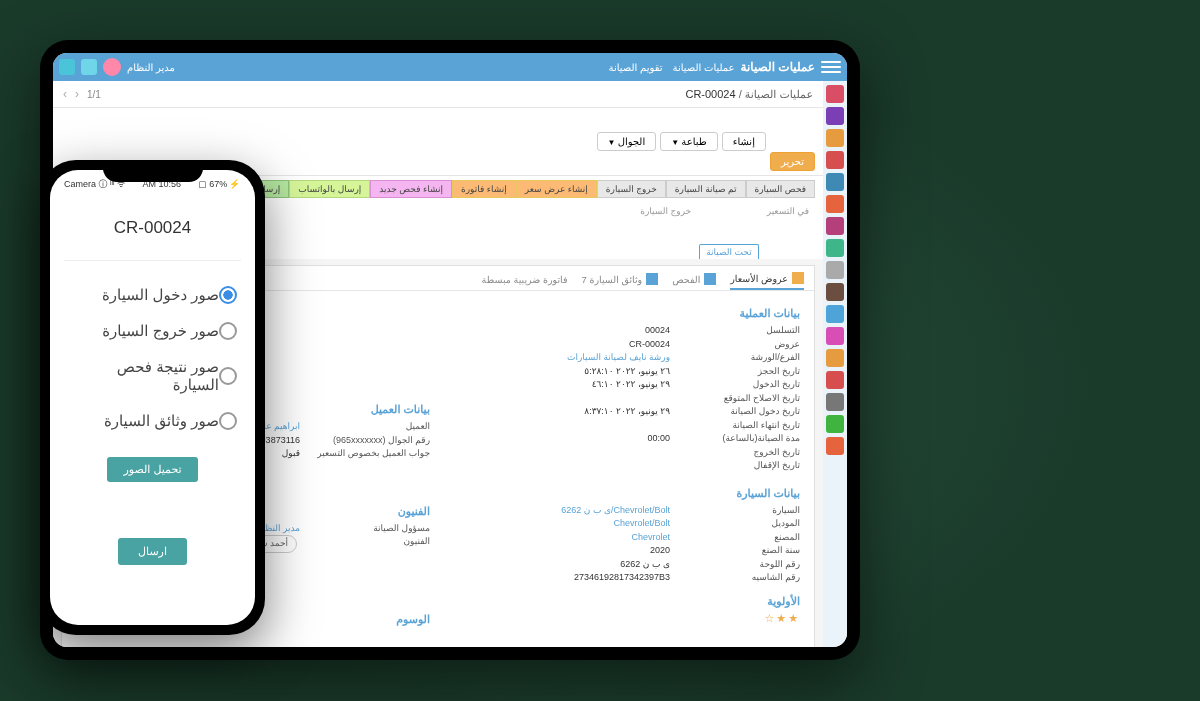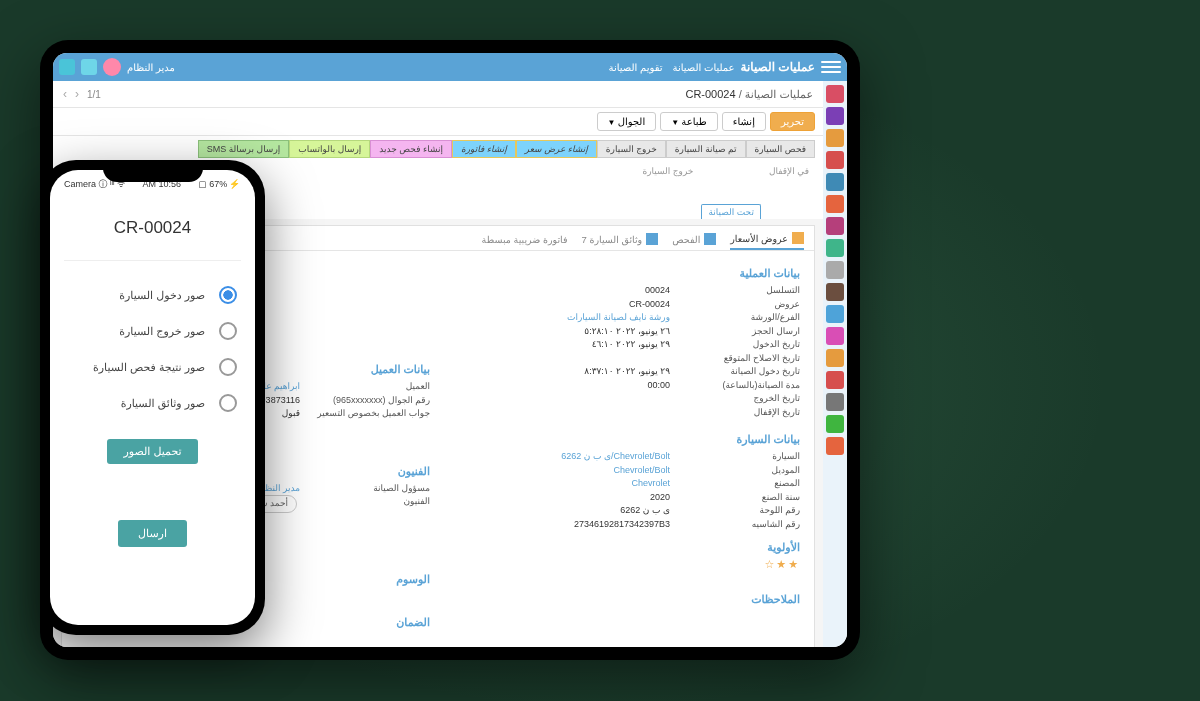--- a/index.html
+++ b/index.html
@@ -80,34 +80,34 @@
 .chev { color: #aaa; cursor: pointer; font-size: 12px; }
 
 .toolbar-row {
   background: #fff;
   padding: 4px 8px;
   display: flex; justify-content: space-between; align-items: center;
   border-bottom: 1px solid #e5e5e5;
 }
 .toolbar-right { display: flex; align-items: center; gap: 4px; }
 .btn { padding: 3px 10px; font-size: 10px; border: 1px solid #ccc; border-radius: 3px; background: #fff; cursor: pointer; }
-.btn-edit { background: #f0ad4e; color: #fff; border-color: #eea236; }
+.btn-edit { background: #f0ad4e; color: #fff; border-color: #eea236; margin-top: 40px; }
 .btn-drop::after { content: ' ▼'; font-size: 8px; }
 
 .status-row {
   display: flex; gap: 0; padding: 4px 8px;
   background: #fff;
   align-items: center;
 }
 .chip { font-size: 9px; padding: 3px 8px; color: #444; border: 1px solid; cursor: pointer; }
 .chip-grey { background: #e8e8e8; border-color: #ccc; }
 .chip-green { background: #b5e7a0; border-color: #8bc07b; }
 .chip-lime { background: #d6f599; border-color: #b5d87c; }
 .chip-pink { background: #f5b5f0; border-color: #d98fd4; }
-.chip-yellow { background: #7dd3fc; border-color: #e6c85c; font-style: italic; }
+.chip-yellow { background: #fdba74; border-color: #e6c85c; }
 
 .phase-row {
   display: flex; gap: 2px; padding: 2px 8px 0;
   background: #fff; justify-content: flex-end; direction: ltr;
 }
 .phase { font-size: 9px; padding: 2px 6px; color: #999; }
 .phase.active { color: #5aa3d6; border: 1px solid #5aa3d6; border-bottom: none; border-radius: 2px 2px 0 0; margin-top: 40px; }
 
 .record {
   background: #fff; margin: 6px 8px; border: 1px solid #e0e0e0;
@@ -165,21 +165,21 @@
   direction: rtl;
 }
 .phone-status {
   height: 28px; font-size: 9px; color: #333;
   display: flex; justify-content: space-between; align-items: center;
   padding: 0 14px;
 }
 .phone-body { padding: 6px 14px; }
 .phone-title { font-size: 17px; text-align: center; color: #333; padding: 14px 0 22px; border-bottom: 1px solid #eee; direction: ltr; }
 .radio-list { padding-top: 16px; }
-.radio-item { display: flex; align-items: center; gap: 14px; padding: 9px 4px; font-size: 11px; color: #444; justify-content: flex-start; }
+.radio-item { display: flex; align-items: center; padding: 9px 4px; font-size: 15px; color: #444; justify-content: flex-start; }
 .radio { width: 18px; height: 18px; border: 2px solid #999; border-radius: 50%; flex-shrink: 0; }
 .radio.checked { border-color: #3b8ee6; background: radial-gradient(circle, #3b8ee6 0 45%, #fff 50% 100%); }
 .phone-btn { display: block; margin: 18px auto 0; padding: 6px 16px; background: #4aa3a3; color: #fff; border: none; border-radius: 3px; font-size: 11px; cursor: pointer; }
 .phone-btn2 { display: block; margin: 56px auto 0; padding: 7px 20px; background: #4aa3a3; color: #fff; border: none; border-radius: 3px; font-size: 11px; cursor: pointer; }
 </style>
 </head>
 <body>
 
 <div class="tablet">
 <div class="tablet-screen">
@@ -258,21 +258,21 @@
         <span class="chip chip-yellow">إنشاء فاتورة</span>
         <span class="chip chip-pink">إنشاء فحص جديد</span>
         <span class="chip chip-lime">إرسال بالواتساب</span>
         <span class="chip chip-green">إرسال برسالة SMS</span>
         <div style="flex:1"></div>
       </div>
 
       <div class="phase-row">
         <span class="phase">خروج السيارة</span>
         <span class="phase active">تحت الصيانة</span>
-        <span class="phase">في الإقفال</span>
+        <span class="phase">في التسعير</span>
       </div>
 
       <div class="record">
         <div class="tabs-row">
           <span class="tab active">
                 <span class="tab-icon" style="background:#f0ad4e"></span>
                 <span>عروض الأسعار</span>
               </span>
           <span class="tab">
                 <span class="tab-icon" style="background:#5aa3d6"></span>
@@ -298,34 +298,38 @@
             <div class="kv">
                   <span class="k">عروض</span>
                   <span class="v">CR-00024</span>
                 </div>
             <div class="kv">
                   <span class="k">الفرع/الورشة</span>
                   <span class="v link">ورشة نايف لصيانة السيارات</span>
                 </div>
 
             <div class="kv">
-                  <span class="k">ارسال الحجز</span>
+                  <span class="k">تاريخ الحجز</span>
                   <span class="v">٢٦ يونيو، ٢٠٢٢ ٥:٢٨:١٠</span>
                 </div>
             <div class="kv">
                   <span class="k">تاريخ الدخول</span>
                   <span class="v">٢٩ يونيو، ٢٠٢٢ ٤٦:١٠</span>
                 </div>
             <div class="kv">
                   <span class="k">تاريخ الاصلاح المتوقع</span>
                   <span class="v"></span>
                 </div>
             <div class="kv">
                   <span class="k">تاريخ دخول الصيانة</span>
                   <span class="v">٢٩ يونيو، ٢٠٢٢ ٨:٣٧:١٠</span>
+                </div>
+            <div class="kv">
+                  <span class="k">تاريخ انتهاء الصيانة</span>
+                  <span class="v"></span>
                 </div>
             <div class="kv">
                   <span class="k">مدة الصيانة(بالساعة)</span>
                   <span class="v">00:00</span>
                 </div>
             <div class="kv">
                   <span class="k">تاريخ الخروج</span>
                   <span class="v"></span>
                 </div>
             <div class="kv">

